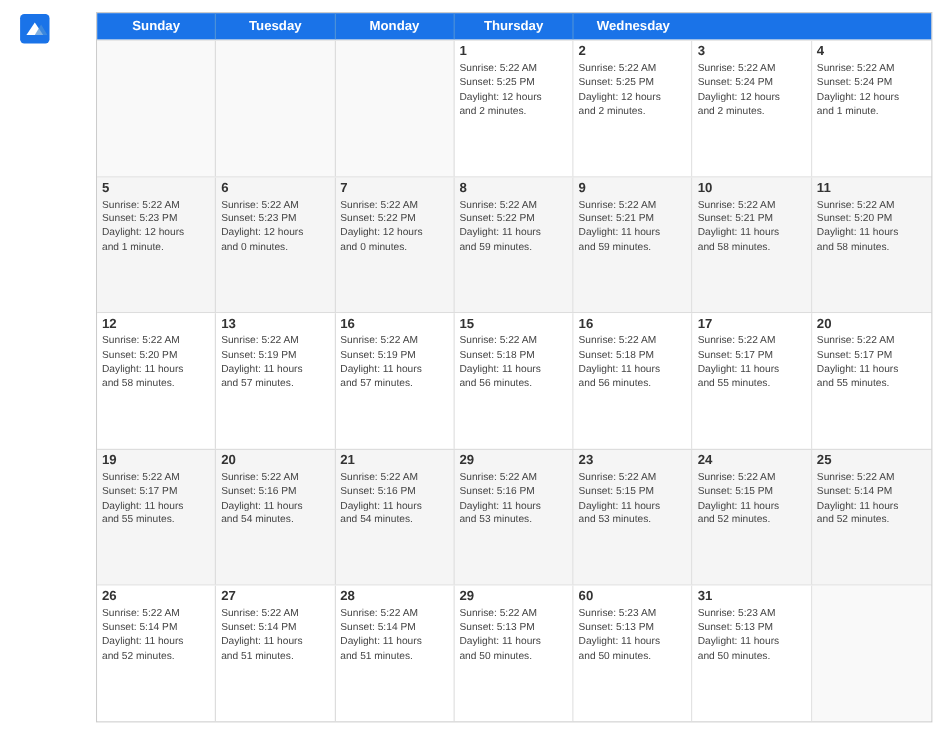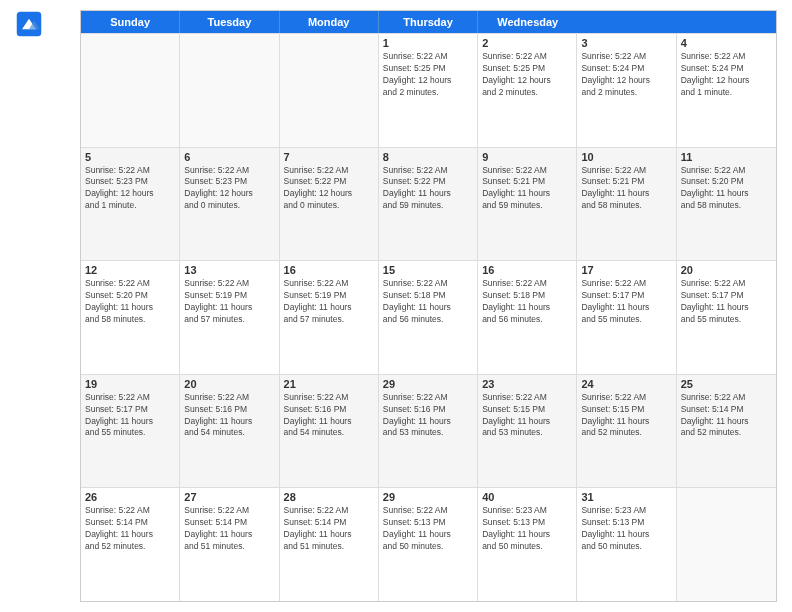--- a/index.html
+++ b/index.html
@@ -345,21 +345,21 @@
 and 51 minutes.</div>
           </div>
           <div class="cal-cell">
             <div class="day-number">29</div>
             <div class="cell-info" style="white-space: pre-line;">Sunrise: 5:22 AM
 Sunset: 5:13 PM
 Daylight: 11 hours
 and 50 minutes.</div>
           </div>
           <div class="cal-cell">
-            <div class="day-number">40</div>
+            <div class="day-number">60</div>
             <div class="cell-info" style="white-space: pre-line;">Sunrise: 5:23 AM
 Sunset: 5:13 PM
 Daylight: 11 hours
 and 50 minutes.</div>
           </div>
           <div class="cal-cell">
             <div class="day-number">31</div>
             <div class="cell-info" style="white-space: pre-line;">Sunrise: 5:23 AM
 Sunset: 5:13 PM
 Daylight: 11 hours

